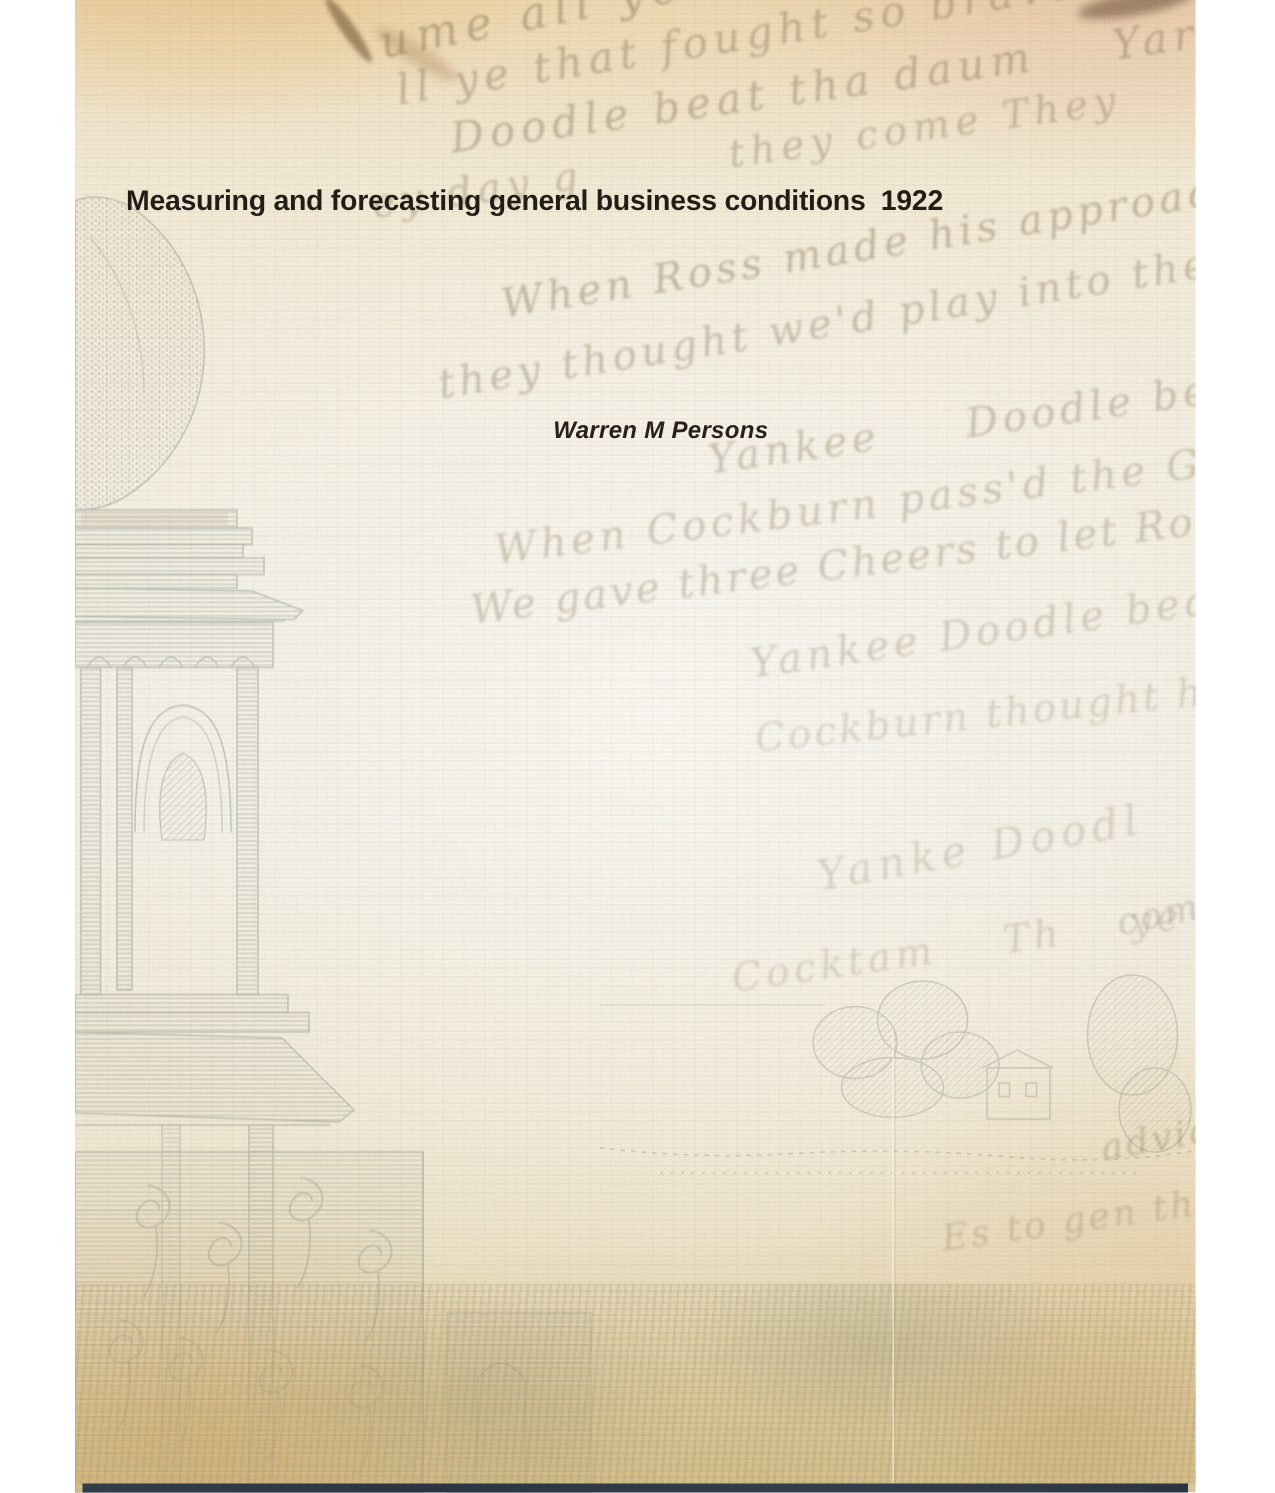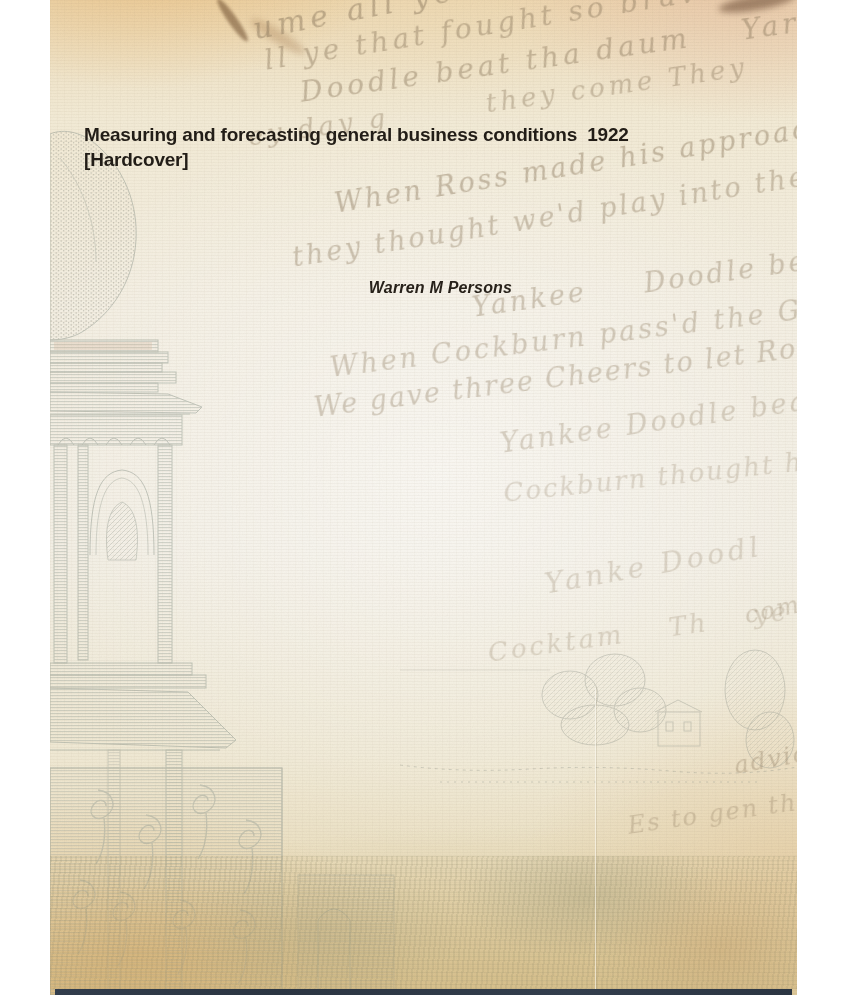--- a/index.html
+++ b/index.html
@@ -183,19 +183,18 @@
     <span class="hw" style="left:692px;top:602px;font-size:24px;letter-spacing:2px;opacity:.3;transform:rotate(-12deg)">come</span>
     <span class="hw" style="left:436px;top:638px;font-size:26px;letter-spacing:3px;opacity:.25;transform:rotate(-8deg)">Cocktam    Th    ye</span>
     <span class="hw" style="left:682px;top:752px;font-size:24px;letter-spacing:2px;opacity:.35;transform:rotate(-10deg)">advic</span>
     <span class="hw" style="left:576px;top:812px;font-size:24px;letter-spacing:2px;opacity:.3;transform:rotate(-8deg)">Es to gen th</span>
 
     <div class="bottom-texture"></div>
     <div class="seam"></div>
 
     <div class="title-block">
       <div class="title-line">Measuring and forecasting general business conditions  1922</div>
-      <div class="title-line">[Hardcover]</div>
     </div>
     <div class="author">Warren M Persons</div>
 
     <div class="bottom-strip"></div>
   </div>
 </div>
 
 </body></html>

